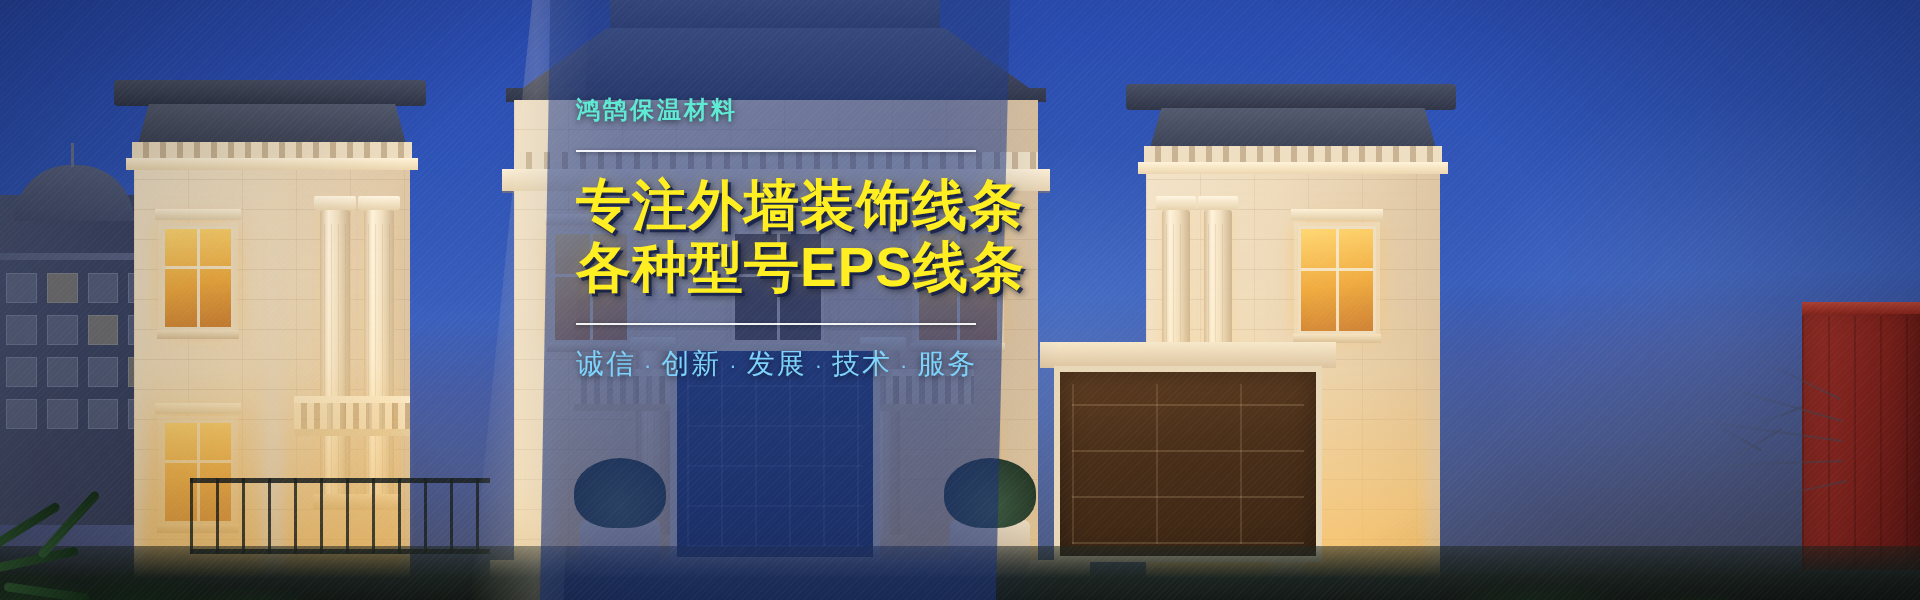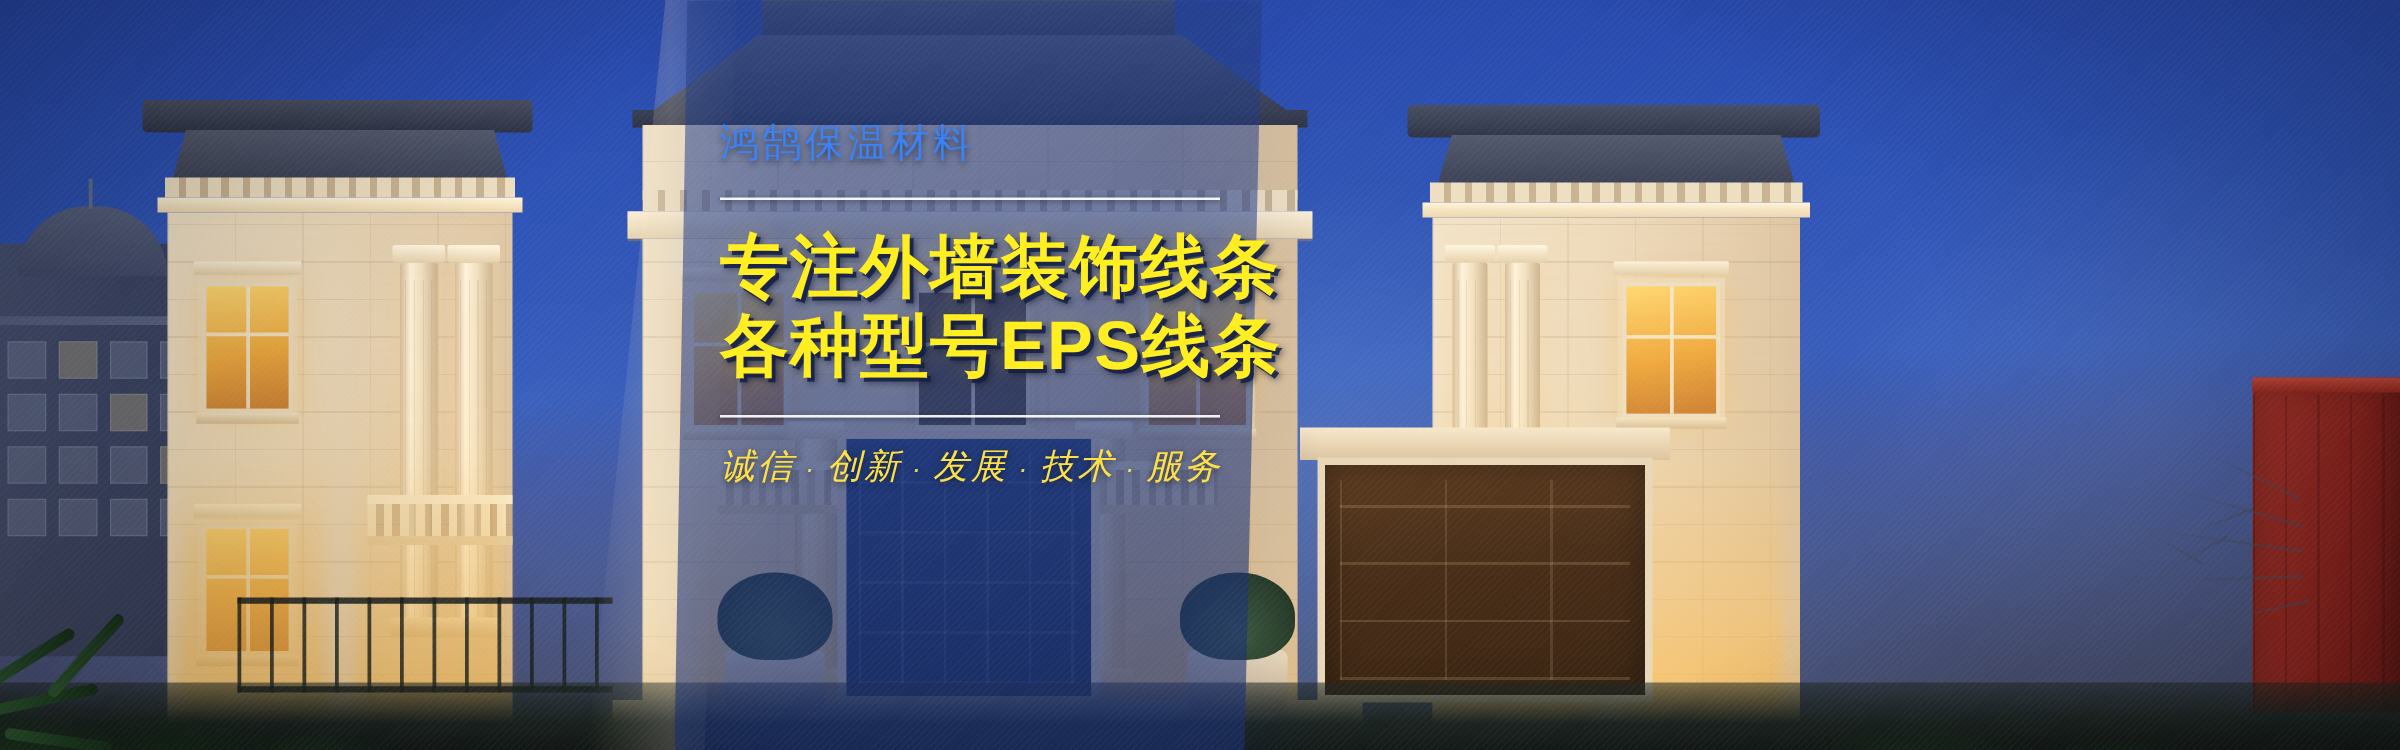--- a/index.html
+++ b/index.html
@@ -359,21 +359,21 @@
     pointer-events:none;
   }
 
   
   .copy {
     position:absolute; left:576px; top:96px; width:420px;
     z-index:40;
     text-align:left;
   }
   .brand {
-    font-size:31px; font-weight:400; color:#3b82f6;
+    font-size:24px; font-weight:700; color:#5eead4;
     letter-spacing:3px; line-height:1.2;
     text-shadow:0 2px 6px rgba(0,0,0,.55);
     white-space:nowrap;
   }
   .rule {
     height:2px; background:rgba(255,255,255,.92);
     margin:25px 0 0 0; width:400px;
     box-shadow:0 1px 4px rgba(0,0,0,.45);
   }
   .headline { margin-top:22px; }
@@ -386,24 +386,23 @@
        4px 4px 6px rgba(10,18,48,.65),
        0 0 18px rgba(255,210,40,.22);
   }
   .rule2 {
     height:2px; background:rgba(255,255,255,.92);
     margin:24px 0 0 0; width:400px;
     box-shadow:0 1px 4px rgba(0,0,0,.45);
   }
   .tagline {
     margin-top:20px;
-    font-size:28px; color:#fde047; font-weight:400;
+    font-size:28px; color:#7dd3fc; font-weight:400;
     letter-spacing:2px; white-space:nowrap;
     text-shadow:0 2px 6px rgba(0,0,0,.55);
-    font-style:italic;
   }
   .tagline b { font-weight:400; }
   .tagline .dot { padding:0 8px; font-size:22px; opacity:.95; }
 </style>
 </head>
 <body>
 
 <div id="banner">
 
   <div class="sky"></div>

